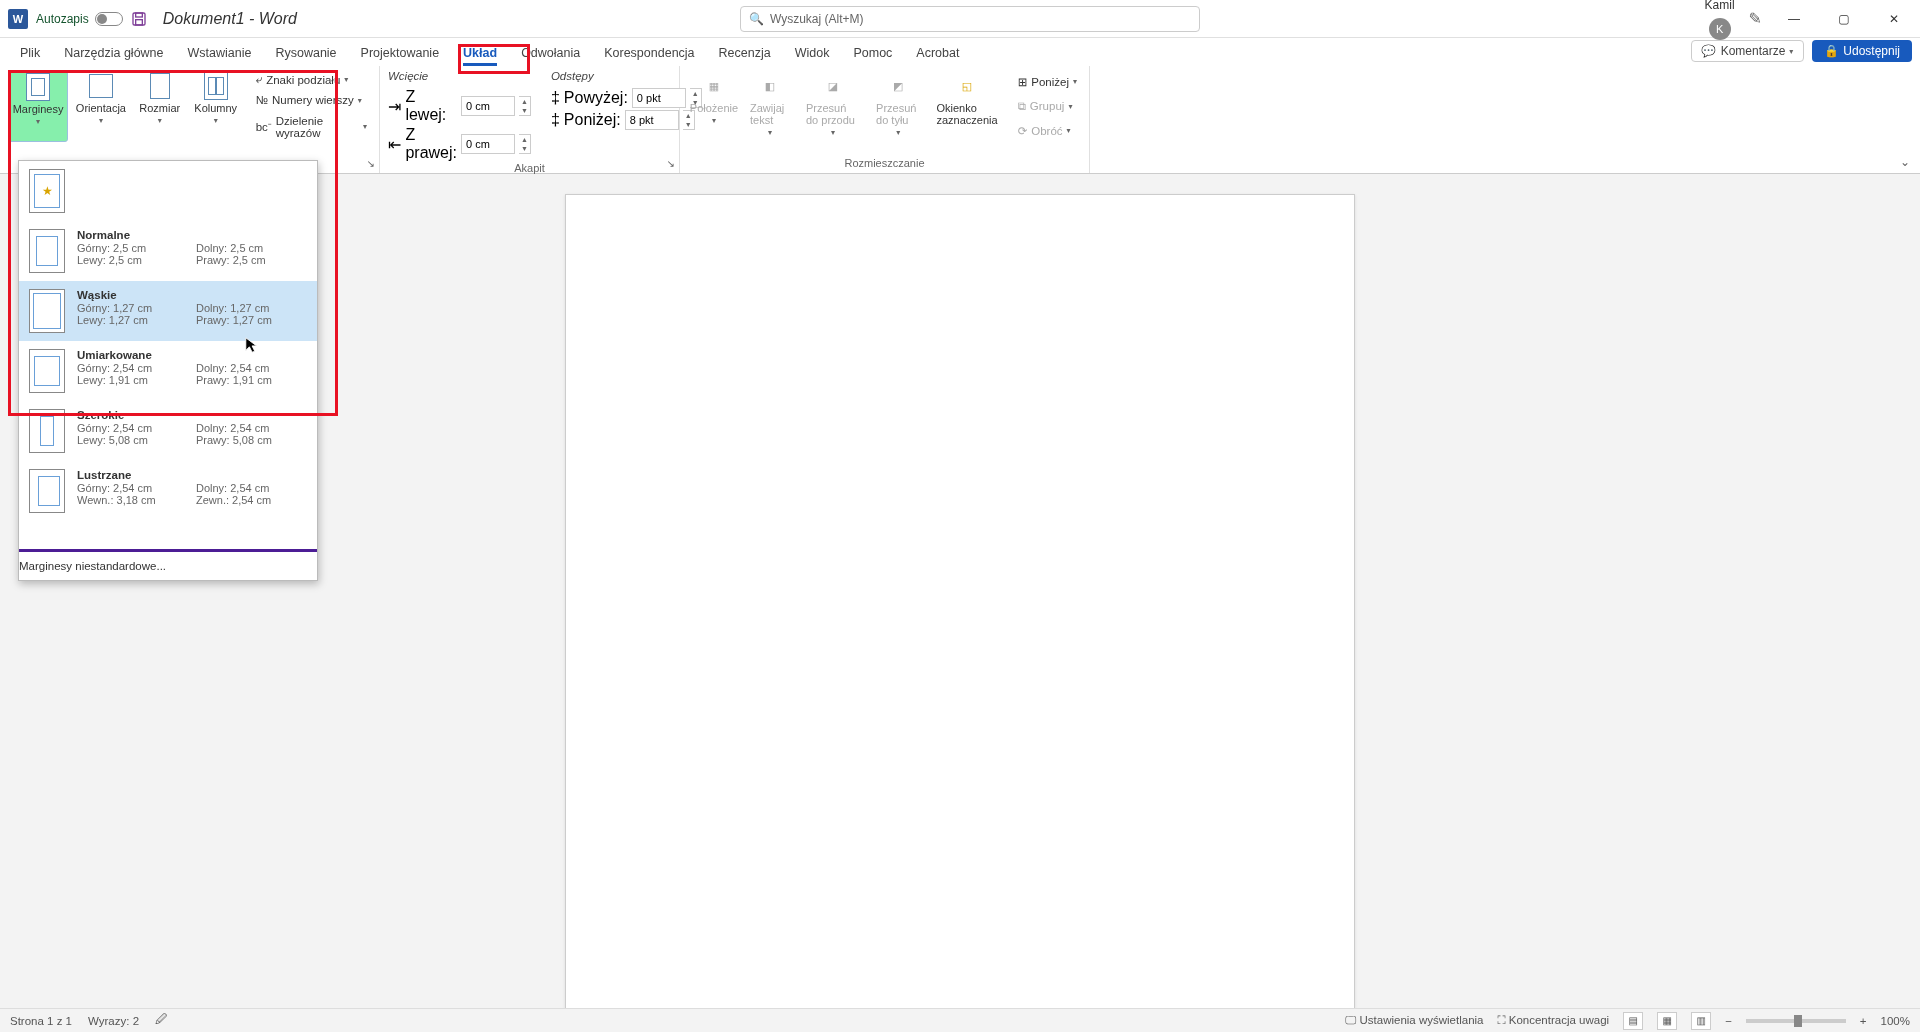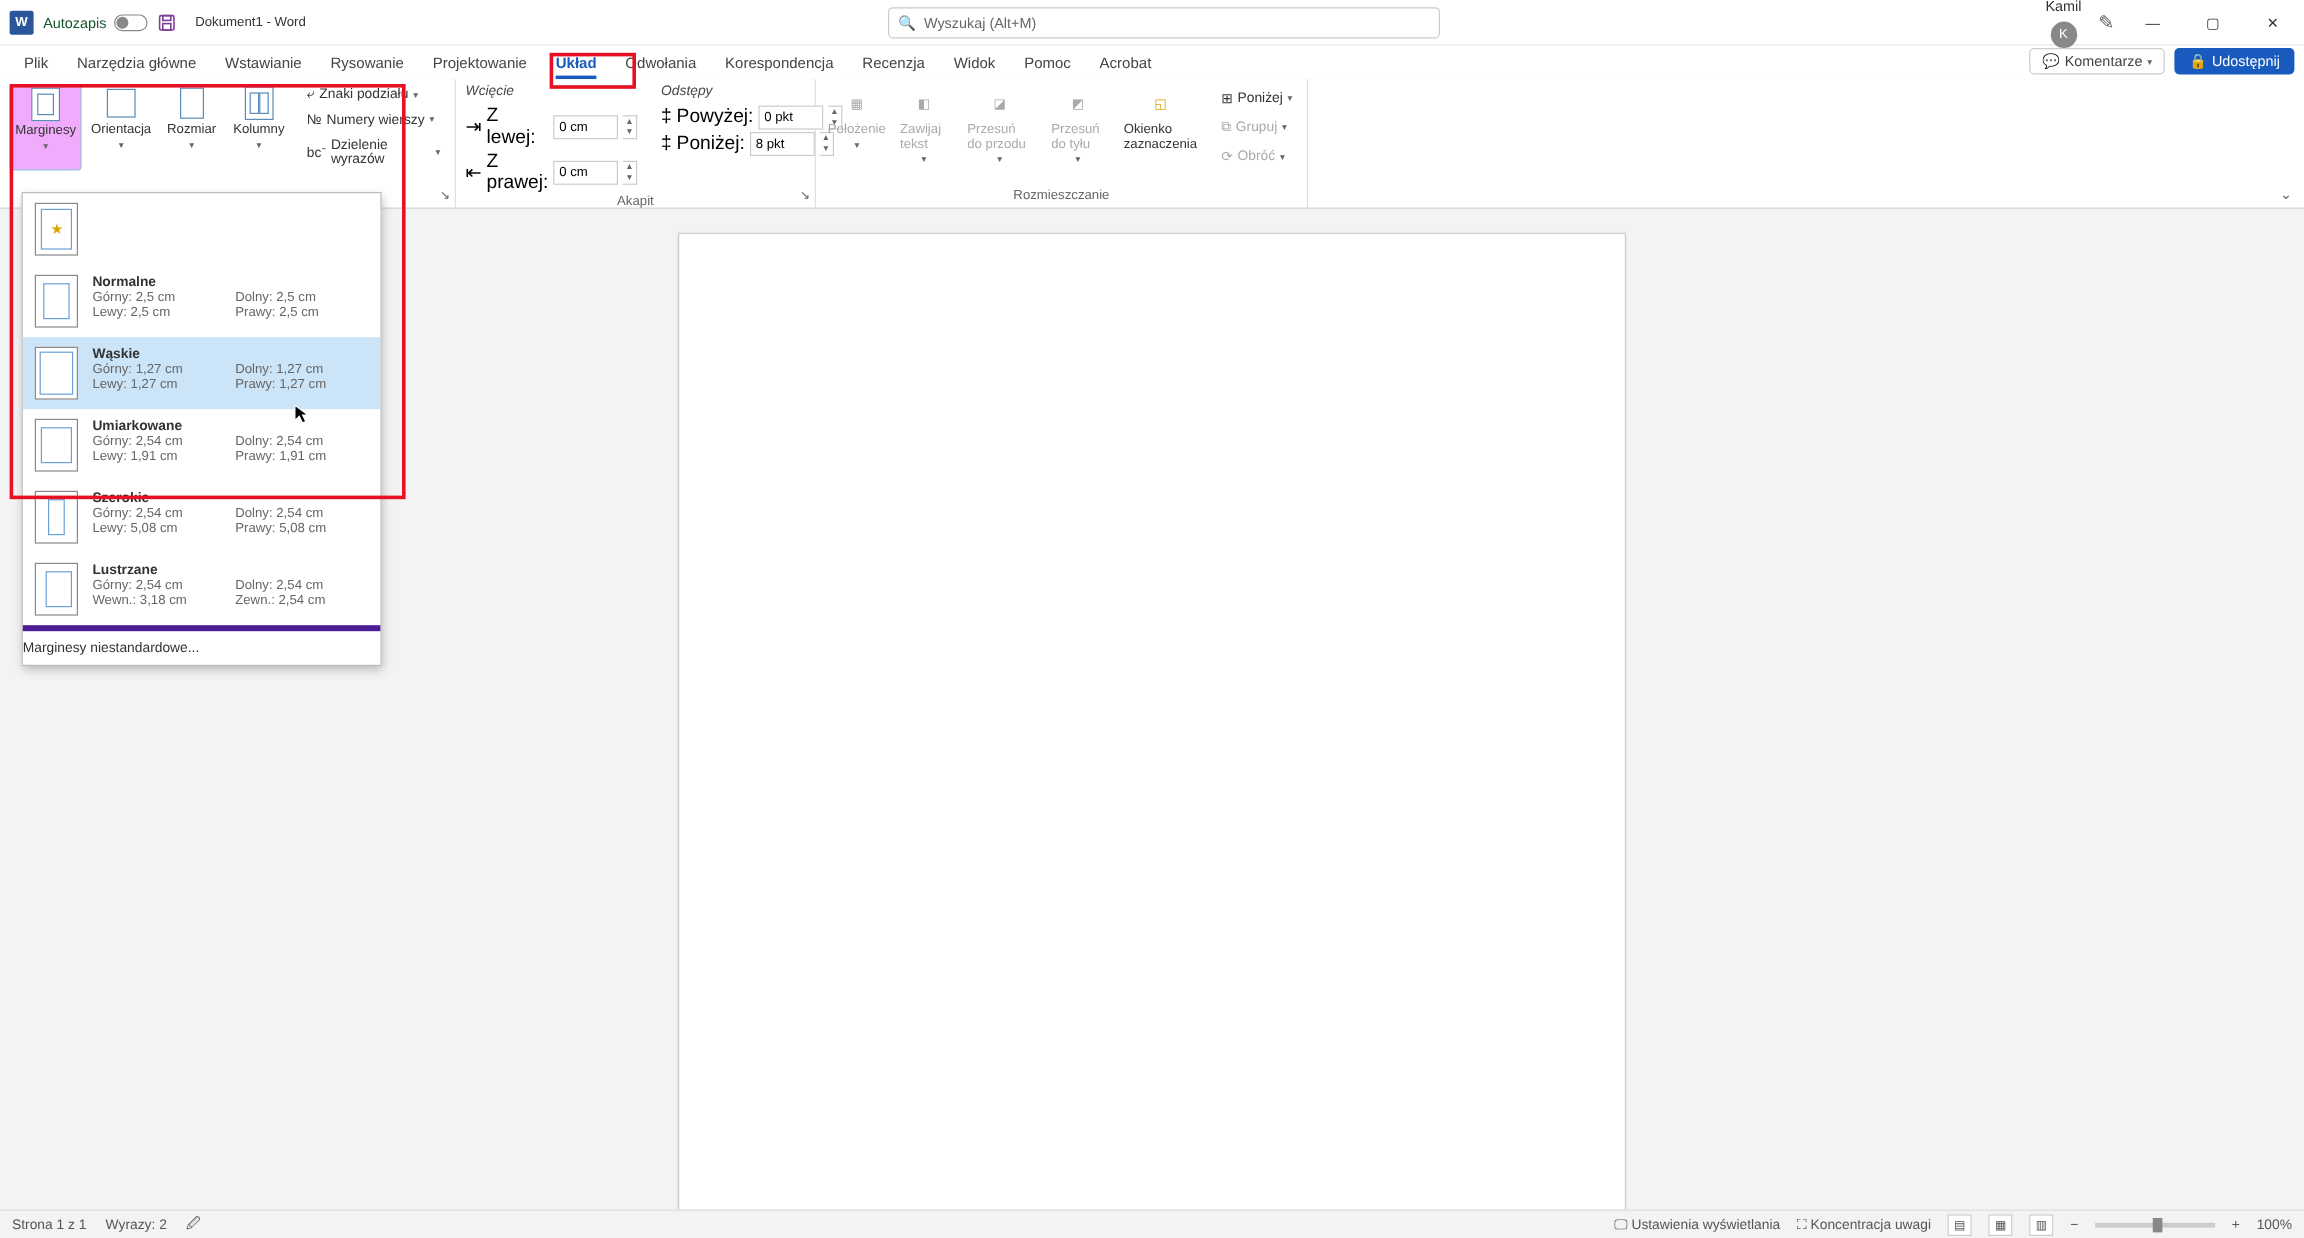--- a/index.html
+++ b/index.html
@@ -6,21 +6,21 @@
 body { background: #f3f3f3; width: 1920px; height: 1032px; overflow: hidden; position: relative; }
 
 
 .titlebar { height: 38px; background: #fff; display: flex; align-items: center; padding: 0 8px; border-bottom: 1px solid #e0e0e0; }
 .titlebar .left { display: flex; align-items: center; gap: 8px; }
 .word-icon { width: 20px; height: 20px; background: #2b579a; color: #fff; font-size: 11px; display: flex; align-items: center; justify-content: center; font-weight: bold; border-radius: 2px; }
 .autosave { font-size: 12px; color: #14532d; display: flex; align-items: center; gap: 6px; }
 .toggle { width: 28px; height: 14px; border-radius: 7px; border: 1px solid #888; position: relative; background: #fff; }
 .toggle::after { content: ""; position: absolute; width: 10px; height: 10px; border-radius: 50%; background: #888; top: 1px; left: 1px; }
 .save-icon { width: 16px; height: 16px; color: #7f3f98; }
-.doc-title { font-size: 11px; color: #333; margin-left: 8px; }
+.doc-title { font-size: 16px; color: #333; margin-left: 8px; font-style: italic; }
 .searchbox { margin-left: auto; margin-right: auto; width: 460px; height: 26px; border: 1px solid #ccc; border-radius: 4px; display: flex; align-items: center; padding: 0 8px; gap: 6px; color: #666; font-size: 12px; position: absolute; left: 740px; top: 6px; }
 .titlebar .right { margin-left: auto; display: flex; align-items: center; gap: 14px; }
 .user { font-size: 12px; color: #333; display: flex; align-items: center; gap: 6px; flex-direction: column; }
 .avatar { width: 22px; height: 22px; border-radius: 50%; background: #888; color: #fff; font-size: 11px; display: flex; align-items: center; justify-content: center; }
 .win-btn { width: 36px; height: 28px; display: flex; align-items: center; justify-content: center; color: #333; font-size: 12px; }
 
 
 .tabs { height: 28px; background: #fff; display: flex; align-items: flex-end; padding: 0 8px; font-size: 12.5px; color: #444; gap: 0; }
 .tab { padding: 4px 12px 6px; cursor: pointer; position: relative; }
 .tab.active { color: #185abd; font-weight: 600; }
@@ -35,21 +35,21 @@
 .group-label { font-size: 11px; color: #666; text-align: center; margin-top: auto; padding-bottom: 2px; }
 .group .glauncher { position: absolute; right: 4px; bottom: 4px; font-size: 10px; color: #666; }
 .rb-row { display: flex; gap: 4px; }
 .rb-btn-large { display: flex; flex-direction: column; align-items: center; justify-content: flex-start; padding: 2px 6px; font-size: 11px; color: #333; gap: 2px; min-width: 52px; }
 .rb-btn-large.disabled { color: #aaa; }
 .rb-btn-large .ico { width: 28px; height: 28px; display: flex; align-items: center; justify-content: center; }
 .rb-btn-small { display: flex; align-items: center; gap: 4px; font-size: 11.5px; color: #333; padding: 1px 4px; }
 .rb-btn-small.disabled { color: #aaa; }
 .rb-col { display: flex; flex-direction: column; gap: 2px; }
 .chevron { font-size: 8px; color: #666; }
-.margins-active { background: #f0abfc; border: 1px solid #9bbfe0; border-radius: 3px; }
+.margins-active { background: #86efac; border: 1px solid #9bbfe0; border-radius: 3px; }
 .spin { display: flex; align-items: center; gap: 4px; }
 .spin input { width: 54px; height: 20px; border: 1px solid #ccc; font-size: 11px; padding: 0 4px; }
 .spin .spinbtns { display: flex; flex-direction: column; font-size: 7px; line-height: 7px; color: #666; border: 1px solid #ccc; border-left: none; height: 20px; justify-content: space-around; padding: 0 2px; }
 .section-title { font-size: 11.5px; color: #444; margin-bottom: 4px; font-style: italic; }
 .ribbon-collapse { position: absolute; right: 10px; bottom: 4px; color: #666; font-size: 12px; }
 
 
 .redbox { position: absolute; border: 3px solid #e81123; pointer-events: none; z-index: 50; }
 
 
@@ -62,21 +62,21 @@
 .dd-icon.narrow::before { top: 3px; left: 3px; right: 3px; bottom: 3px; }
 .dd-icon.moderate::before { top: 6px; left: 4px; right: 4px; bottom: 6px; }
 .dd-icon.wide::before { top: 6px; left: 10px; right: 10px; bottom: 6px; }
 .dd-icon.mirror::before { top: 6px; left: 8px; right: 4px; bottom: 6px; }
 .dd-icon.custom::before { top: 4px; left: 4px; right: 4px; bottom: 4px; }
 .dd-icon .star { position: absolute; top: 14px; left: 12px; color: #d9a400; font-size: 12px; }
 .dd-item .info { flex: 1; }
 .dd-item .title { font-weight: 600; color: #333; margin-bottom: 1px; }
 .dd-item .dims { color: #666; font-size: 11px; display: grid; grid-template-columns: 1fr 1fr; column-gap: 8px; }
 .dd-item .dims span { white-space: nowrap; }
-.dd-footer { border-top: 5px solid #4c1d95; padding: 8px 0; color: #333; cursor: pointer; }
+.dd-footer { border-top: 3px solid #4c1d95; padding: 8px 0; color: #333; cursor: pointer; margin-top: 28px; }
 
 
 .canvas-area { position: absolute; top: 174px; left: 0; right: 0; bottom: 24px; background: #f3f3f3; display: flex; justify-content: center; overflow: hidden; }
 .page { width: 790px; height: 1020px; background: #fff; border: 1px solid #ccc; margin-top: 20px; box-shadow: 0 1px 3px rgba(0,0,0,0.1); }
 
 
 .statusbar { position: absolute; bottom: 0; left: 0; right: 0; height: 24px; background: #f3f3f3; border-top: 1px solid #ddd; display: flex; align-items: center; padding: 0 10px; font-size: 11.5px; color: #555; gap: 16px; }
 .statusbar .right { margin-left: auto; display: flex; align-items: center; gap: 14px; }
 .zoom-slider { width: 100px; height: 4px; background: #ccc; position: relative; }
 .zoom-slider::after { content: ""; position: absolute; width: 8px; height: 12px; background: #888; top: -4px; left: 48px; }

